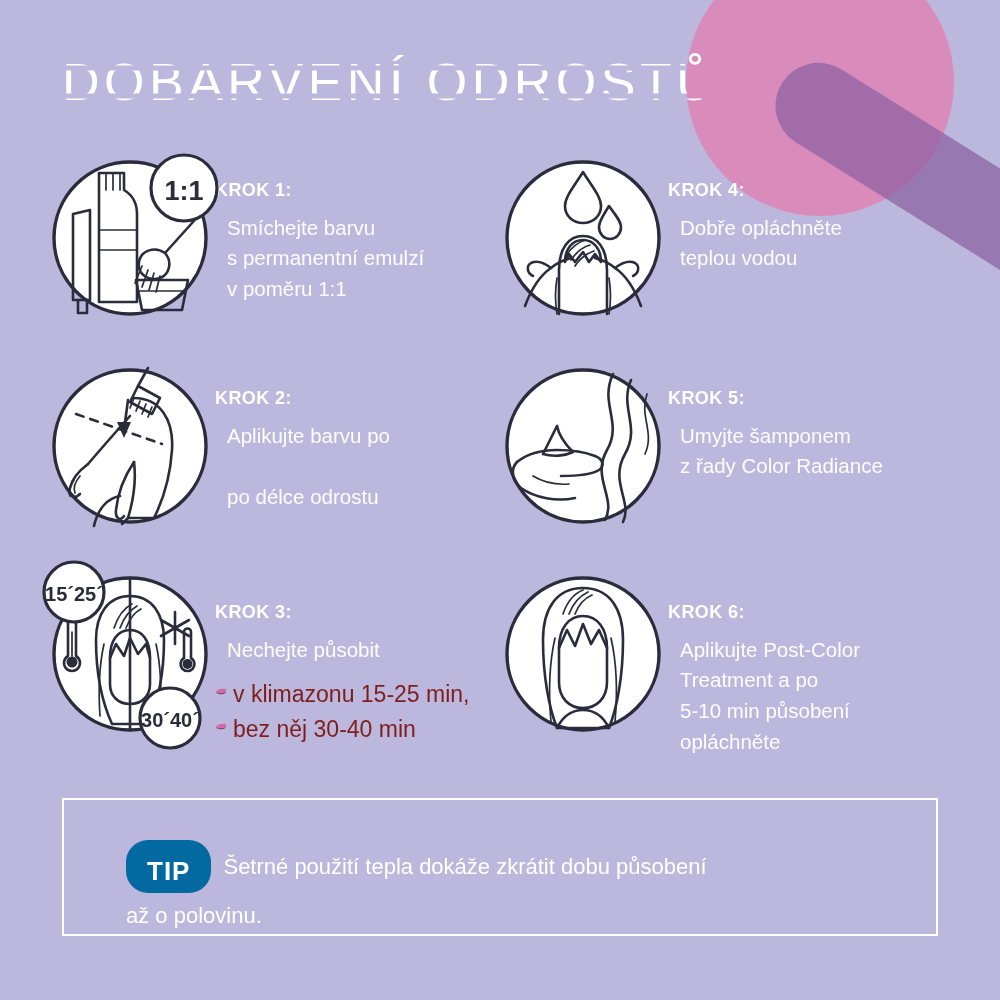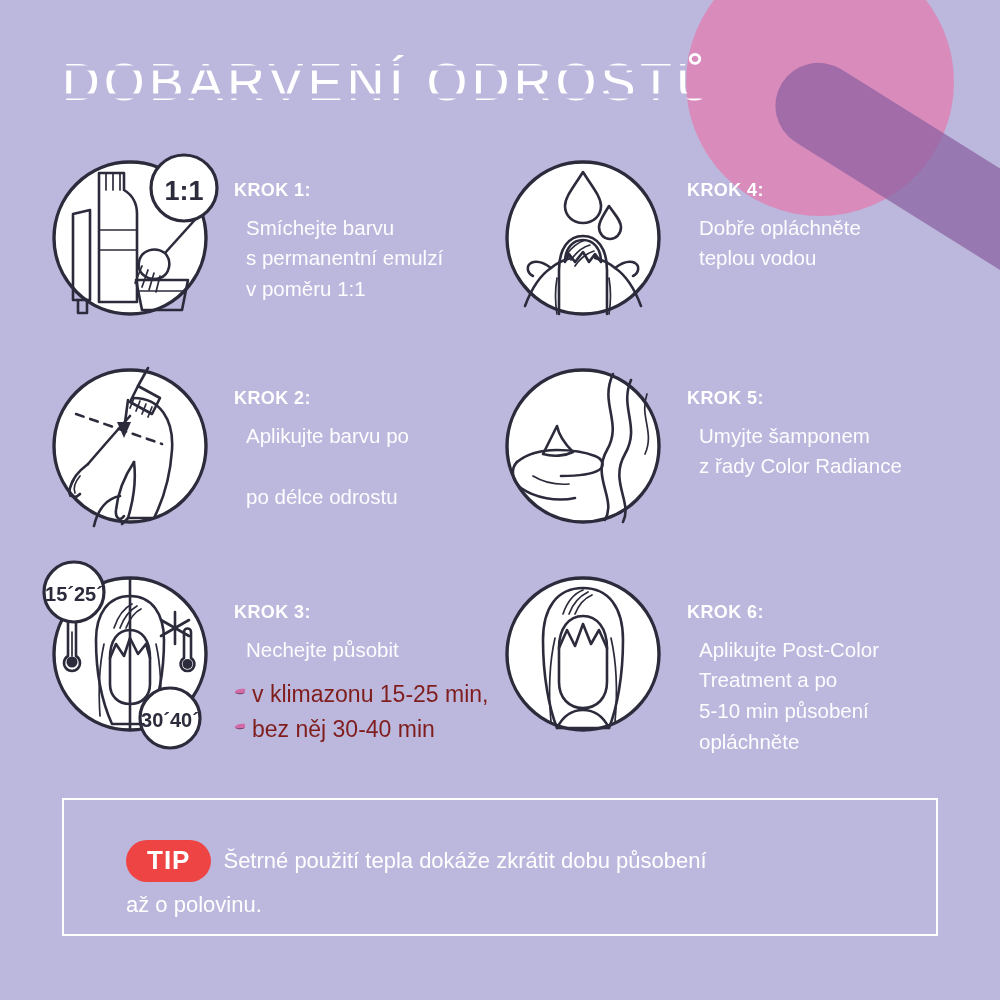--- a/index.html
+++ b/index.html
@@ -65,21 +65,21 @@
     top: 158px;
     width: 906px;
     display: grid;
     grid-template-columns: 453px 453px;
     grid-template-rows: 208px 208px 222px;
     z-index: 4;
   }
   .step {
     display: flex;
     align-items: flex-start;
-    gap: 24px;
+    gap: 5px;
   }
   .step-art {
     position: relative;
     width: 158px;
     height: 158px;
     flex: 0 0 158px;
   }
   .step-art svg {
     position: absolute;
     left: -10px;
@@ -138,27 +138,27 @@
     width: 872px;
     height: 134px;
     border: 2px solid #ffffff;
     z-index: 4;
   }
   .tip-inner {
     padding: 40px 0 0 62px;
   }
   .tip-pill {
     display: inline-block;
-    background: #ef4444;
+    background: #0369a1;
     color: #ffffff;
     font-size: 26px;
     font-weight: bold;
     letter-spacing: 1px;
     border-radius: 22px;
-    padding: 5px 21px 6px 21px;
+    padding: 16px 21px 6px 21px;
     vertical-align: middle;
     margin-right: 12px;
   }
   .tip-text {
     font-size: 22px;
     color: #ffffff;
     line-height: 1.45;
     vertical-align: middle;
   }
   .tip-line2 {

